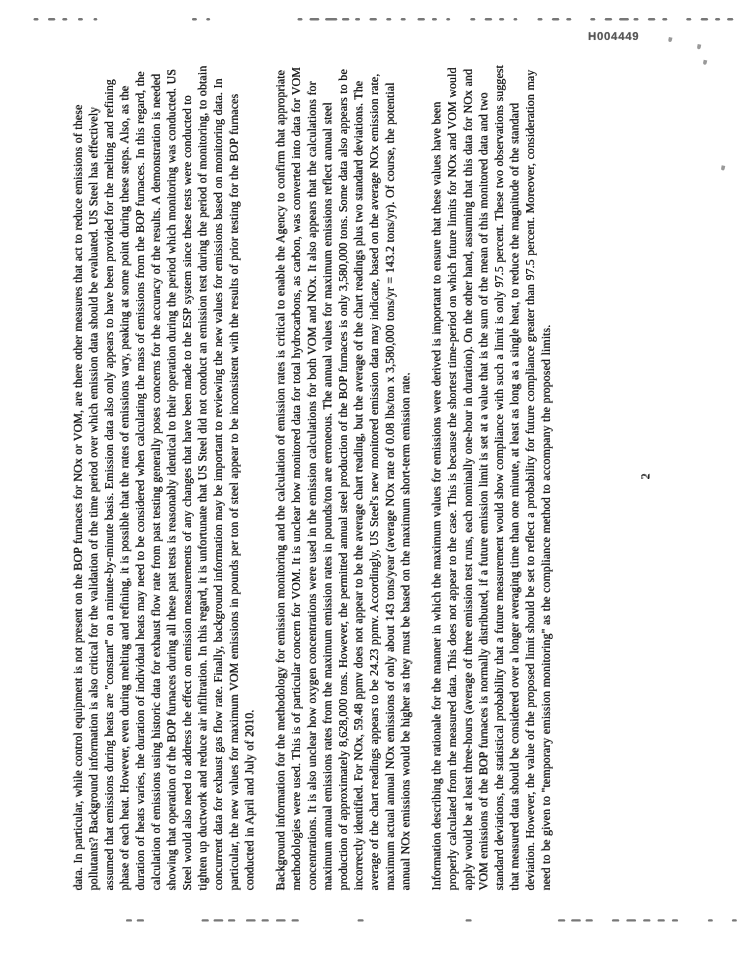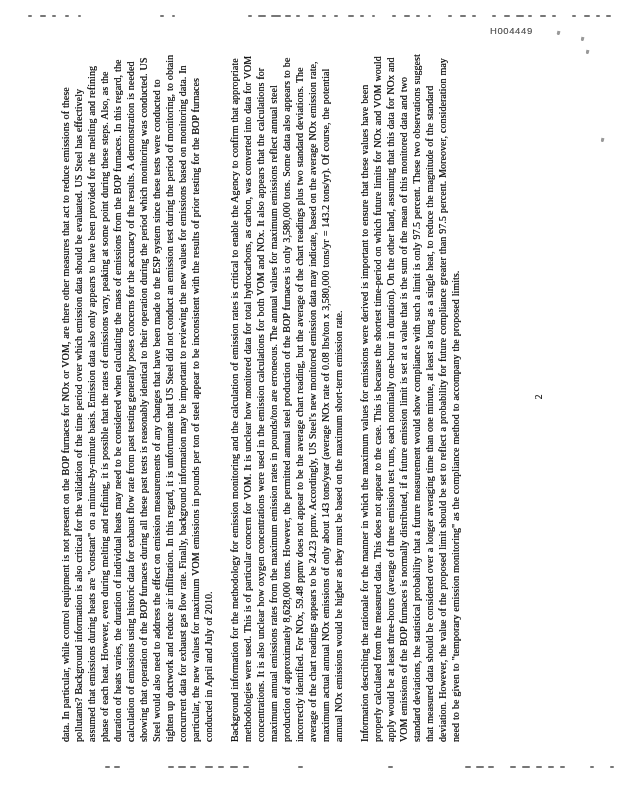--- a/index.html
+++ b/index.html
@@ -39,21 +39,21 @@
     text-align: center;
     font-size: 10px;
     text-shadow: 0.3px 0.3px 0.5px rgba(0,0,0,0.5);
   }
   .bates {
     position: absolute;
     left: 490px;
     top: 25px;
     font-family: "Liberation Sans", sans-serif;
     font-size: 9.5px;
-    font-weight: 400;
+    font-weight: 700;
     letter-spacing: 0.6px;
     color: #3a3a3a;
     opacity: 0.85;
     text-shadow: 0 0 0.6px rgba(0,0,0,0.5);
   }
   .speck {
     position: absolute;
     height: 2px;
     background: #4a4a4a;
     opacity: 0.75;

